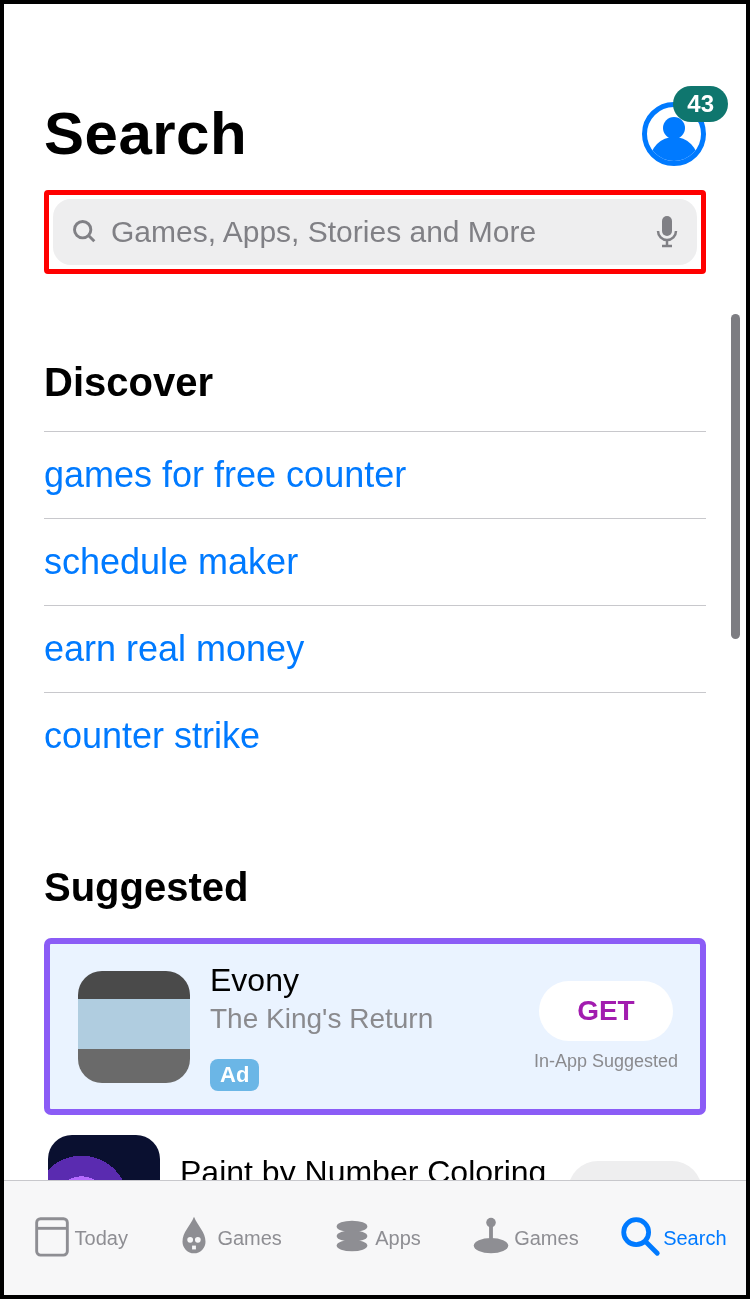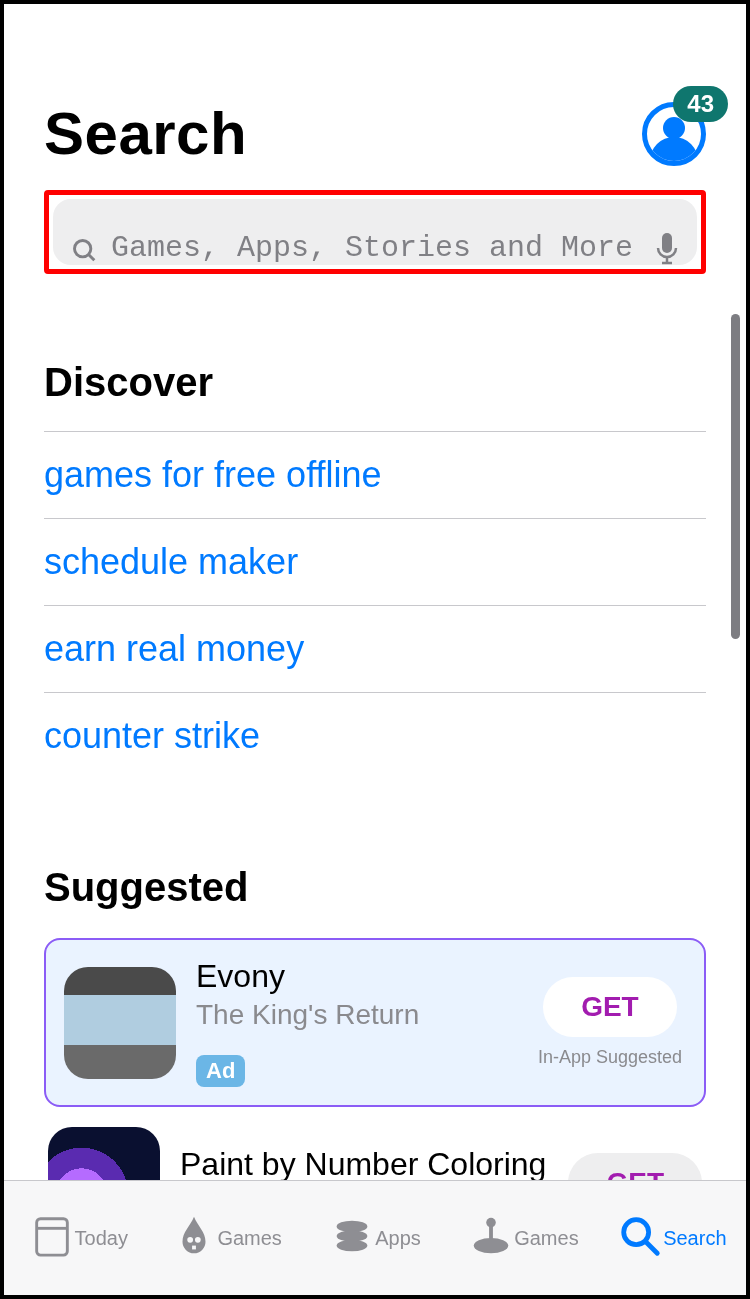--- a/index.html
+++ b/index.html
@@ -54,23 +54,23 @@
     background: #0f766e; color:#fff; font-size:24px; font-weight:600;
     padding: 4px 14px; border-radius: 22px;
   }
   .search-frame {
     margin-top: 22px;
     border: 5px solid #ff0000;
     border-radius: 4px;
     padding: 4px;
   }
   .search-bar {
-    display:flex; align-items:flex-end;
+    display:flex; align-items:center;
     background:#eeeeef; border-radius:18px;
-    height: 66px; padding: 0 18px; font-family: Liberation Mono, monospace;
+    height: 66px; padding: 0 18px;
   }
   .search-bar .mag { width:28px; height:28px; stroke:#808085; }
   .search-bar .placeholder {
     flex:1; margin-left:12px; font-size:30px; color:#808085;
   }
   .search-bar .mic { width:24px; height:32px; }
 
   h2.section {
     font-size: 40px; font-weight:800; margin-top: 86px;
   }
@@ -78,22 +78,22 @@
   .discover-list { margin-top: 26px; }
   .discover-item {
     font-size: 36px; color:#007aff; padding: 22px 0;
   }
 
   .suggested { margin-top: 98px; }
 
   .card {
     margin-top: 28px;
     display:flex; align-items:center;
-    background:#eaf3ff; border:2px solid #8b5cf6; border-radius:16px;
-    padding: 18px 22px 18px 18px;
+    background:#eaf3ff; border:6px solid #8b5cf6; border-radius:7px;
+    padding: 18px 22px 18px 28px;
   }
   .app-icon {
     width:112px; height:112px; border-radius:24px; flex-shrink:0;
     background: linear-gradient(#4a4a4a 0 25%, #b0cde0 25% 70%, #6a6a6a 70% 100%);
     position:relative; overflow:hidden;
   }
   .app-icon2 {
     width:112px; height:112px; border-radius:24px; flex-shrink:0;
     background: radial-gradient(circle at 30% 60%, #b56bff 0 25%, #5a2bb0 25% 45%, #0a1030 45% 100%);
   }
@@ -164,21 +164,21 @@
           <path d="M3 15 a9 9 0 0 0 18 0" fill="none" stroke="#808085" stroke-width="2.5"></path>
           <line x1="12" y1="24" x2="12" y2="30" stroke="#808085" stroke-width="2.5"></line>
           <line x1="7" y1="30" x2="17" y2="30" stroke="#808085" stroke-width="2.5"></line>
         </svg>
     </div>
   </div>
 
   <h2 class="section">Discover</h2>
   <div class="discover-list">
     <div class="divider"></div>
-    <div class="discover-item">games for free offline</div>
+    <div class="discover-item">games for free counter</div>
     <div class="divider"></div>
     <div class="discover-item">schedule maker</div>
     <div class="divider"></div>
     <div class="discover-item">earn real money</div>
     <div class="divider"></div>
     <div class="discover-item">counter strike</div>
   </div>
 
   <h2 class="section suggested">Suggested</h2>
 

